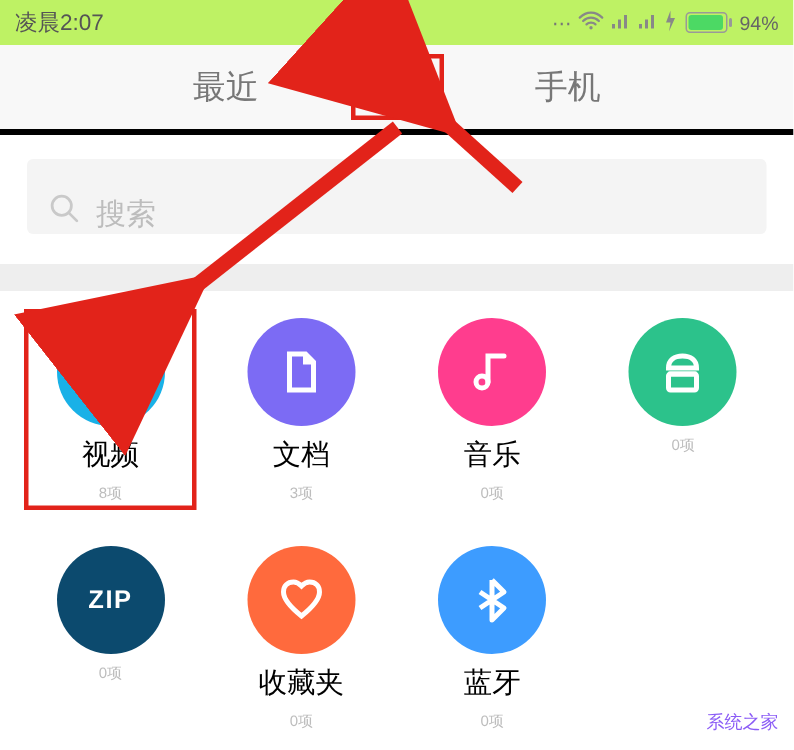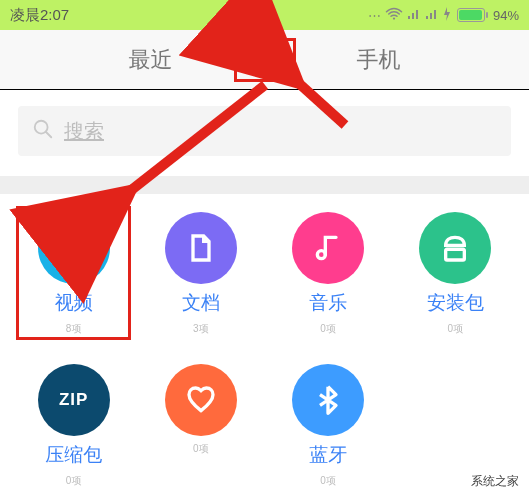--- a/index.html
+++ b/index.html
@@ -32,46 +32,45 @@
   .statusbar .battery .fill { position:absolute; left:1px; top:1px; bottom:1px; width:90%; background:#4cd964; border-radius:2px;}
   .statusbar .pct { margin-left: 4px; color:#666; }
 
   .tabs {
     height: 60px;
     display:flex;
     justify-content:center;
     align-items:center;
     gap: 55px;
     background:#f8f8f8;
-    border-bottom:1px solid #000000;
+    border-bottom:4px solid #000000;
   }
   .tab {
     font-size: 22px;
     color: #777;
     padding: 4px 6px;
     cursor: pointer;
   }
   .tab.active { color: #ff7a2b; }
   .tab.highlight { border: 3px solid #e2231a; }
 
   .searchbar-wrap {
     background:#fff;
     padding: 16px 18px 20px;
   }
   .searchbar {
     height: 50px;
     background:#f4f4f4;
     border-radius:4px;
     display:flex;
-    align-items:center;
+    align-items:flex-end;
     padding:0 14px;
     color:#bdbdbd;
     font-size:20px;
     gap:10px;
-    text-decoration:underline;
   }
   .divider { height: 18px; background:#eee; }
 
   .grid {
     background:#fff;
     display:grid;
     grid-template-columns: repeat(4, 1fr);
     padding: 18px 10px 10px;
     row-gap: 28px;
   }
@@ -91,21 +90,21 @@
     position:absolute;
     left: 6px; right:6px; top:-6px; bottom:-4px;
     border:3px solid #e2231a;
     pointer-events:none;
   }
   .iconwrap {
     width:72px; height:72px; border-radius:50%;
     display:flex; align-items:center; justify-content:center;
   }
   .iconwrap svg { width: 32px; height: 32px; fill:none; stroke:#fff; stroke-width:2.5; }
-  .label { font-size: 19px; color:#3b82f6; }
+  .label { font-size: 19px; color:#000000; }
   .count { font-size: 10px; color:#bdbdbd; }
 
   
   .c-video  { background:#19b1e7; }
   .c-doc    { background:#7c6bf4; }
   .c-image  { background:#2cc28b; }
   .c-music  { background:#ff3d8e; }
   .c-apk    { background:#2cc28b; }
   .c-zip    { background:#0c4a6e; }
   .c-fav    { background:#ff6a3d; }
@@ -115,21 +114,21 @@
 
   
   .arrow {
     position:absolute;
     pointer-events:none;
   }
   .arrow svg { overflow:visible; }
 
   .watermark {
     position:absolute; right:10px; bottom:10px;
-    font-size:12px; color:#404040;margin-left:45px;
+    font-size:12px; color:#8b5cf6;margin-left:45px;
   }
 </style>
 </head>
 <body>
 
 <div class="statusbar">
   <span class="time">凌晨2:07</span>
   <span class="spacer"></span>
   <span class="icons">
     <span>⋯</span>
@@ -217,38 +216,37 @@
   </div>
 
   <div class="cat">
     <div class="iconwrap c-apk">
       <svg viewBox="0 0 24 24">
           <path d="M5 10 C5 6 8 4 12 4 C16 4 19 6 19 10 L5 10 Z" stroke="#fff" fill="none"></path>
           <line x1="5" y1="13" x2="19" y2="13" stroke="#fff"></line>
           <rect x="5" y="13" width="14" height="8" rx="1" stroke="#fff" fill="none"></rect>
         </svg>
     </div>
-    <div class="label">安装包</div>
     <div class="count">0项</div>
   </div>
 
   <div class="cat">
     <div class="iconwrap c-zip">
       <span class="zip-text">ZIP</span>
     </div>
-    <div class="label">压缩包</div>
     <div class="count">0项</div>
   </div>
 
   <div class="cat">
     <div class="iconwrap c-fav">
       <svg viewBox="0 0 24 24">
           <path d="M12 20 C7 16 3 12 3 8 C3 5 5 3 8 3 C10 3 11 4 12 5 C13 4 14 3 16 3 C19 3 21 5 21 8 C21 12 17 16 12 20 Z" stroke="#fff" fill="none"></path>
         </svg>
     </div>
+    <div class="label">收藏夹</div>
     <div class="count">0项</div>
   </div>
 
   <div class="cat">
     <div class="iconwrap c-bt">
       <svg viewBox="0 0 24 24">
           <path d="M12 2 L12 22 L18 16 L6 8 M12 2 L18 8 L6 16" stroke="#fff" fill="none" stroke-linejoin="round"></path>
         </svg>
     </div>
     <div class="label">蓝牙</div>

